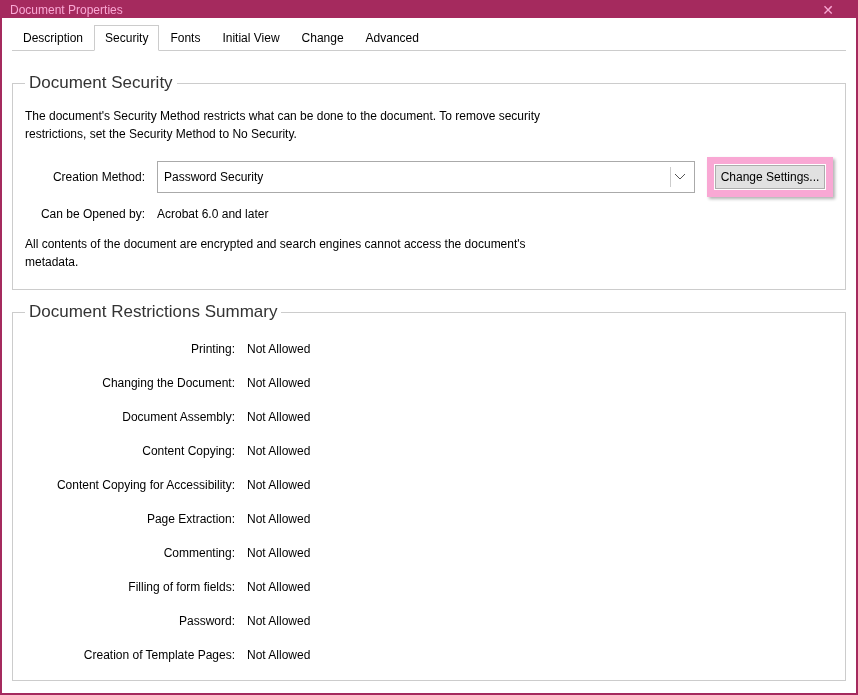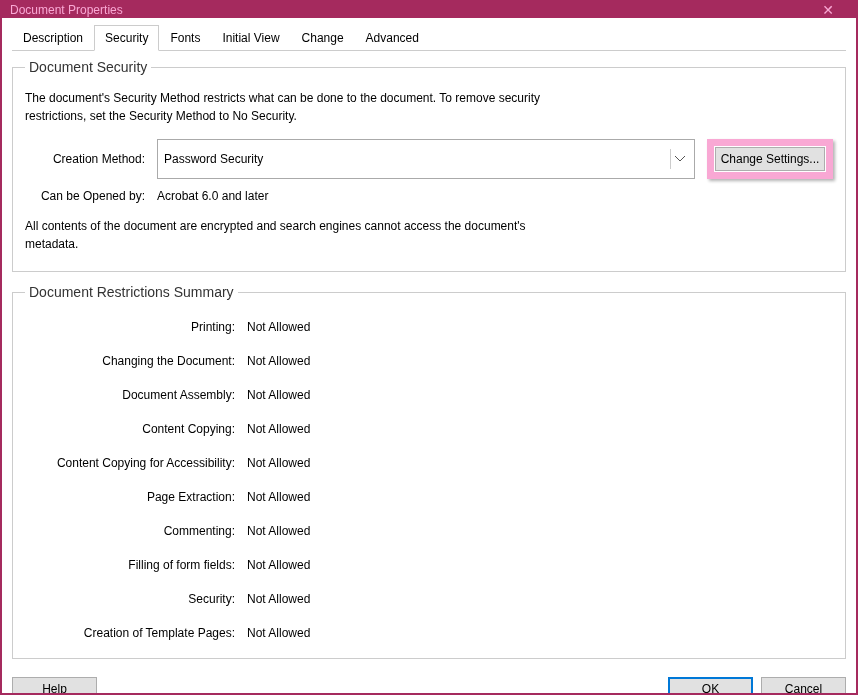--- a/index.html
+++ b/index.html
@@ -32,21 +32,21 @@
     .content {
       background: #fff;
       flex: 1;
       padding: 6px 10px 10px 10px;
       display: flex;
       flex-direction: column;
     }
     .tabs {
       display: flex;
       border-bottom: 1px solid #ccc;
-      margin-bottom: 0;
+      margin-bottom: 14px;
       position: relative;
       z-index: 1;
     }
     .tab {
       padding: 5px 10px;
       border: 1px solid transparent;
       border-bottom: none;
       cursor: default;
       font-size: 12px;
       position: relative;
@@ -60,42 +60,42 @@
     .tab-body {
       flex: 1;
       padding: 8px 0 0 0;
     }
     fieldset {
       border: 1px solid #ccc;
       padding: 10px 12px 18px 12px;
       margin-bottom: 12px;
     }
     legend {
-      font-size: 14px;
+      font-size: 17px;
       padding: 0 4px;
       color: #333;
     }
     .desc {
       margin: 4px 0 14px 0;
       line-height: 1.5;
     }
     .row {
       display: flex;
       align-items: center;
       gap: 12px;
       margin-bottom: 10px;
     }
     .row .label {
       width: 120px;
       text-align: right;
     }
     .dropdown {
       flex: 1;
       border: 1px solid #aaa;
-      height: 40px;
+      height: 32px;
       display: flex;
       align-items: center;
       padding: 0 6px;
       background: #fff;
       position: relative;
     }
     .dropdown .value { flex: 1; }
     .dropdown .chev {
       width: 18px;
       height: 20px;
@@ -251,21 +251,21 @@
           </div>
         <div class="rrow">
             <span class="rlabel">Commenting:</span>
             <span class="rval">Not Allowed</span>
           </div>
         <div class="rrow">
             <span class="rlabel">Filling of form fields:</span>
             <span class="rval">Not Allowed</span>
           </div>
         <div class="rrow">
-            <span class="rlabel">Security:</span>
+            <span class="rlabel">Password:</span>
             <span class="rval">Not Allowed</span>
           </div>
         <div class="rrow">
             <span class="rlabel">Creation of Template Pages:</span>
             <span class="rval">Not Allowed</span>
           </div>
       </div>
     </fieldset>
 
   </div>

